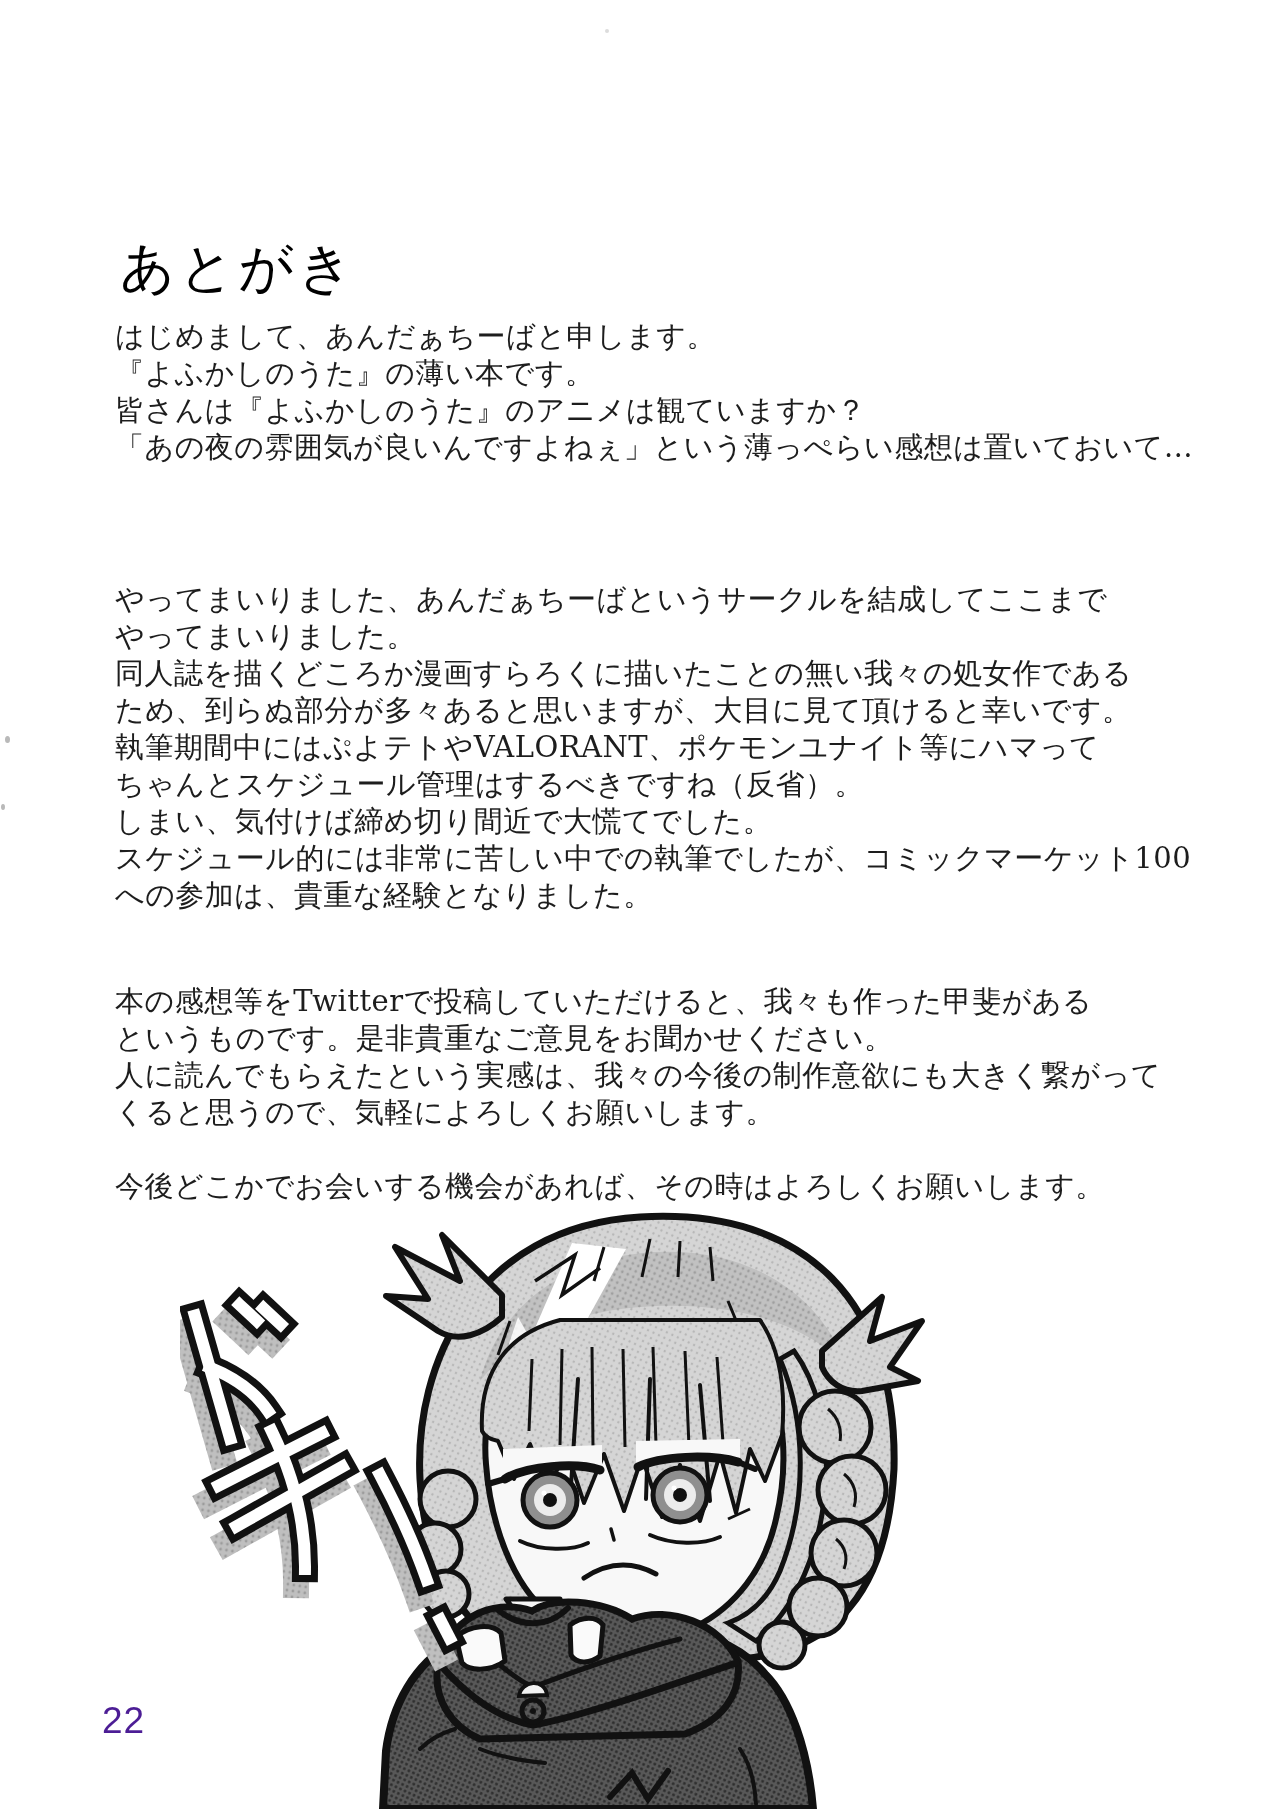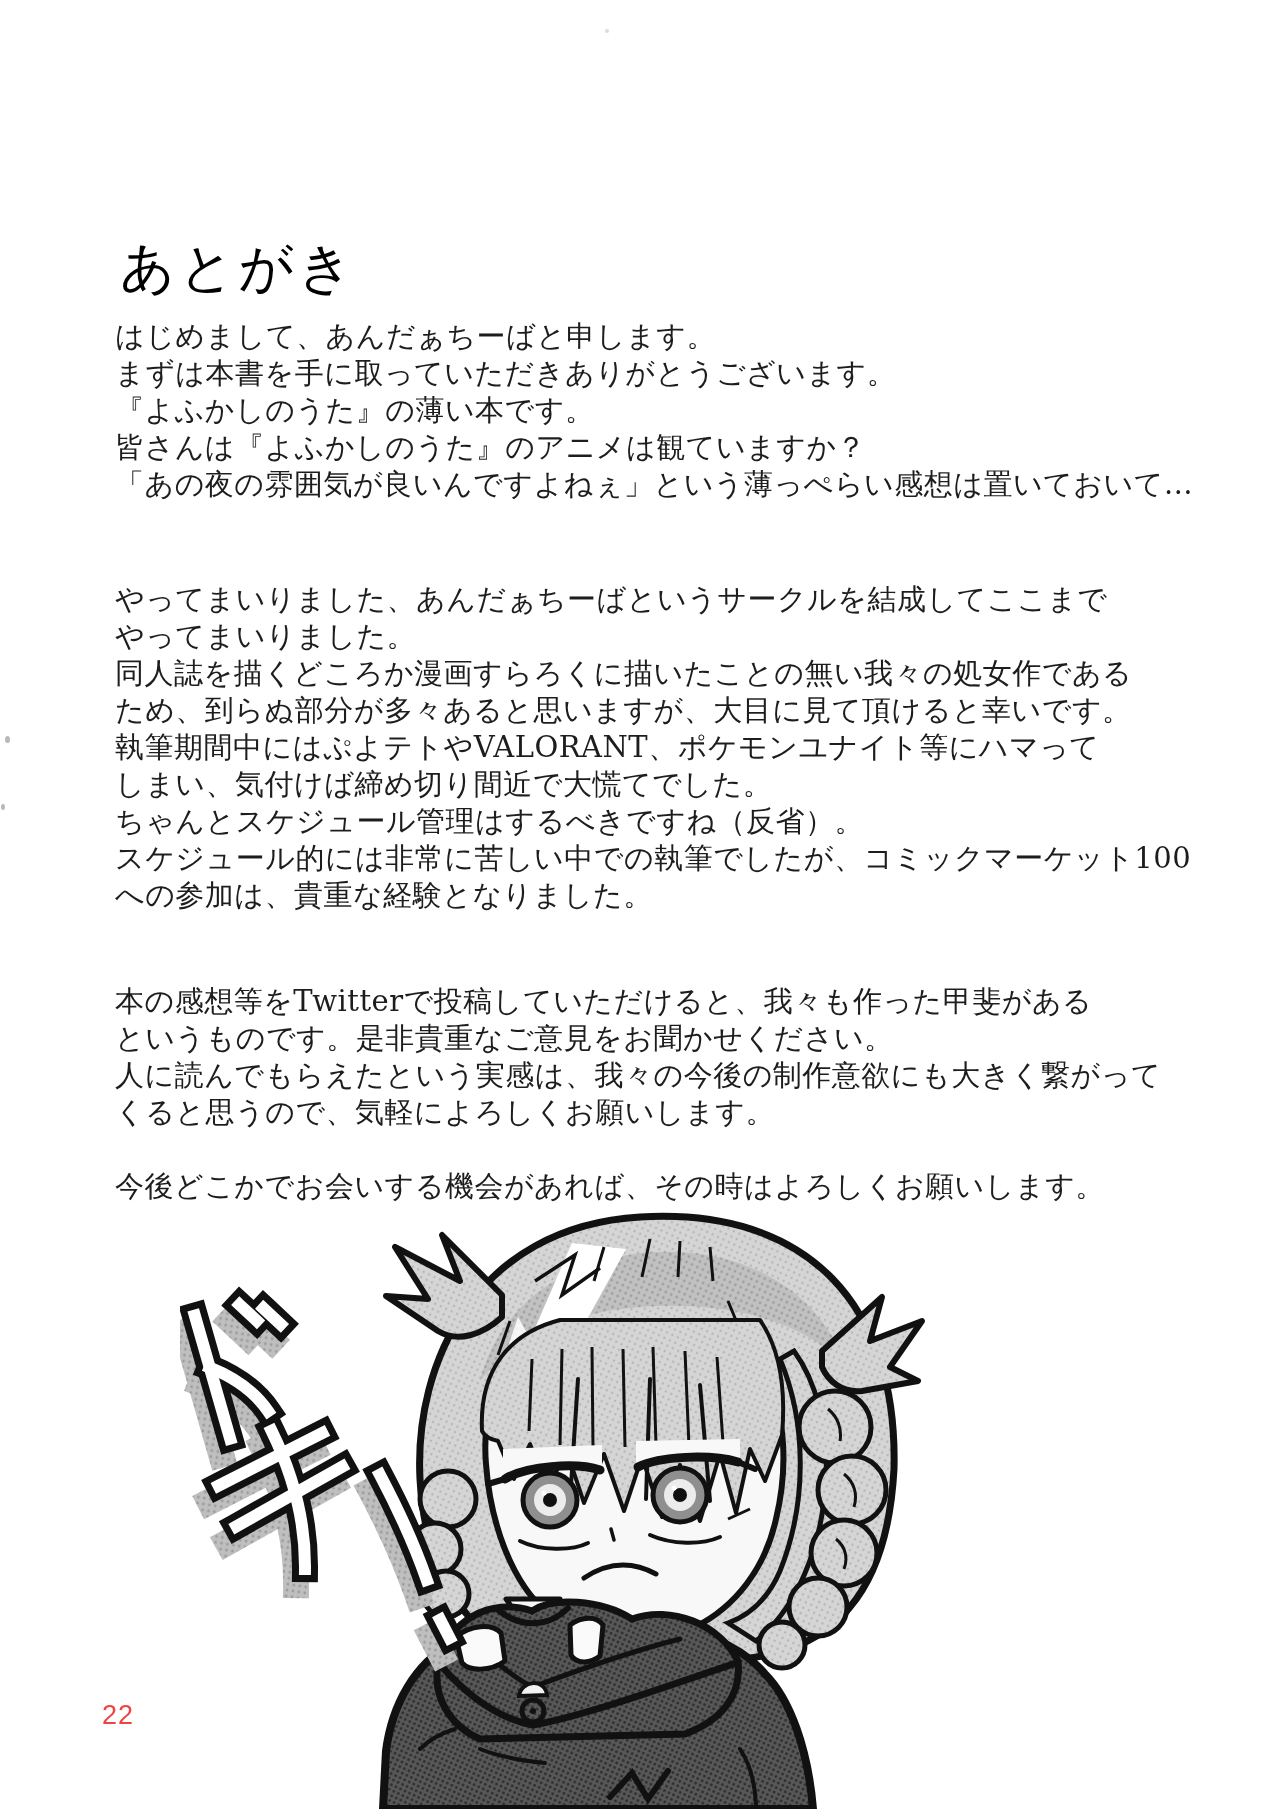--- a/index.html
+++ b/index.html
@@ -21,53 +21,52 @@
     font-size:29px;line-height:37px;color:#1d1d1d;
     white-space:nowrap;letter-spacing:0.5px;margin-left:20px;
   }
   #p1{top:318px;}
   #p2{top:581px;}
   #p3{top:983px;}
   #p4{top:1168px;text-align:right;}
   .page-number{
     position:absolute;left:102px;top:1700px;
     font-family:"Liberation Sans","DejaVu Sans",sans-serif;
-    font-size:27px;color:#ef4444;letter-spacing:1px;text-align:right;
+    font-size:37px;color:#4c1d95;letter-spacing:1px;text-align:right;
   }
   .illo{
     position:absolute;left:180px;top:1049px;width:900px;height:760px;
   }
   .speck{position:absolute;background:#b9b9b9;border-radius:50%;}
   .speck.s1{left:5px;top:736px;width:5px;height:7px;}
   .speck.s2{left:1px;top:804px;width:4px;height:6px;}
   .speck.s3{left:605px;top:29px;width:4px;height:4px;opacity:.5;}
 </style>
 </head>
 <body>
 
 <div class="page">
 
   <div class="title">あとがき</div>
 
   <div class="para" id="p1">
     <div>はじめまして、あんだぁちーばと申します。</div>
-    <div>まずは本書を手に取っていただきありがとうございます。</div>
     <div>『よふかしのうた』の薄い本です。</div>
     <div>皆さんは『よふかしのうた』のアニメは観ていますか？</div>
     <div>「あの夜の雰囲気が良いんですよねぇ」という薄っぺらい感想は置いておいて…</div>
   </div>
 
   <div class="para" id="p2">
     <div>やってまいりました、あんだぁちーばというサークルを結成してここまで</div>
     <div>やってまいりました。</div>
     <div>同人誌を描くどころか漫画すらろくに描いたことの無い我々の処女作である</div>
     <div>ため、到らぬ部分が多々あると思いますが、大目に見て頂けると幸いです。</div>
     <div>執筆期間中にはぷよテトやVALORANT、ポケモンユナイト等にハマって</div>
+    <div>ちゃんとスケジュール管理はするべきですね（反省）。</div>
     <div>しまい、気付けば締め切り間近で大慌てでした。</div>
-    <div>ちゃんとスケジュール管理はするべきですね（反省）。</div>
     <div>スケジュール的には非常に苦しい中での執筆でしたが、コミックマーケット100</div>
     <div>への参加は、貴重な経験となりました。</div>
   </div>
 
   <div class="para" id="p3">
     <div>本の感想等をTwitterで投稿していただけると、我々も作った甲斐がある</div>
     <div>というものです。是非貴重なご意見をお聞かせください。</div>
     <div>人に読んでもらえたという実感は、我々の今後の制作意欲にも大きく繋がって</div>
     <div>くると思うので、気軽によろしくお願いします。</div>
   </div>

